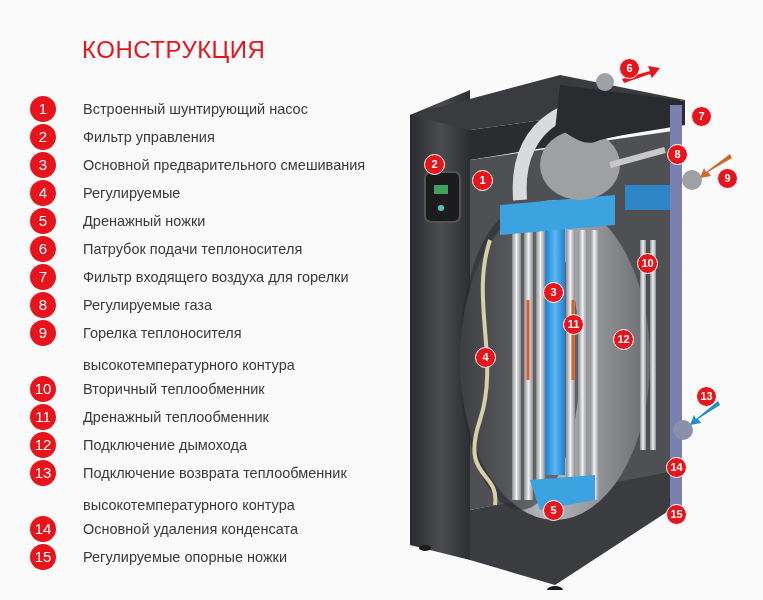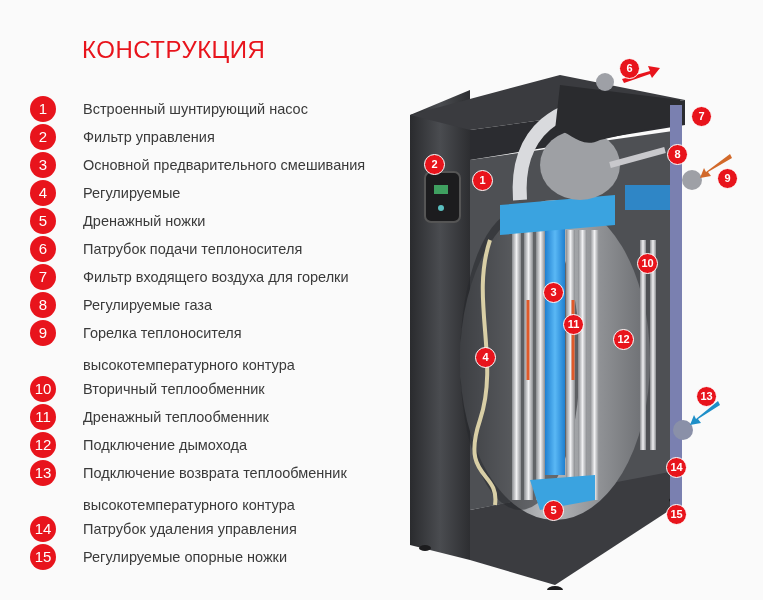--- a/index.html
+++ b/index.html
@@ -73,21 +73,21 @@
     <div class="badge">12</div>
     <div class="label">Подключение дымохода</div>
   </div>
   <div class="legend-item" style="top:364px">
     <div class="badge">13</div>
     <div class="label">Подключение возврата теплообменник</div>
     <div class="label label2">высокотемпературного контура</div>
   </div>
   <div class="legend-item" style="top:420px">
     <div class="badge">14</div>
-    <div class="label">Патрубок удаления управления</div>
+    <div class="label">Основной удаления конденсата</div>
   </div>
   <div class="legend-item" style="top:448px">
     <div class="badge">15</div>
     <div class="label">Регулируемые  опорные ножки</div>
   </div>
 </div>
 
 <svg class="diagram" viewBox="395 50 368 540" xmlns="http://www.w3.org/2000/svg">
   <defs>
     <linearGradient id="caseGrad" x1="0" x2="1" y1="0" y2="0">

